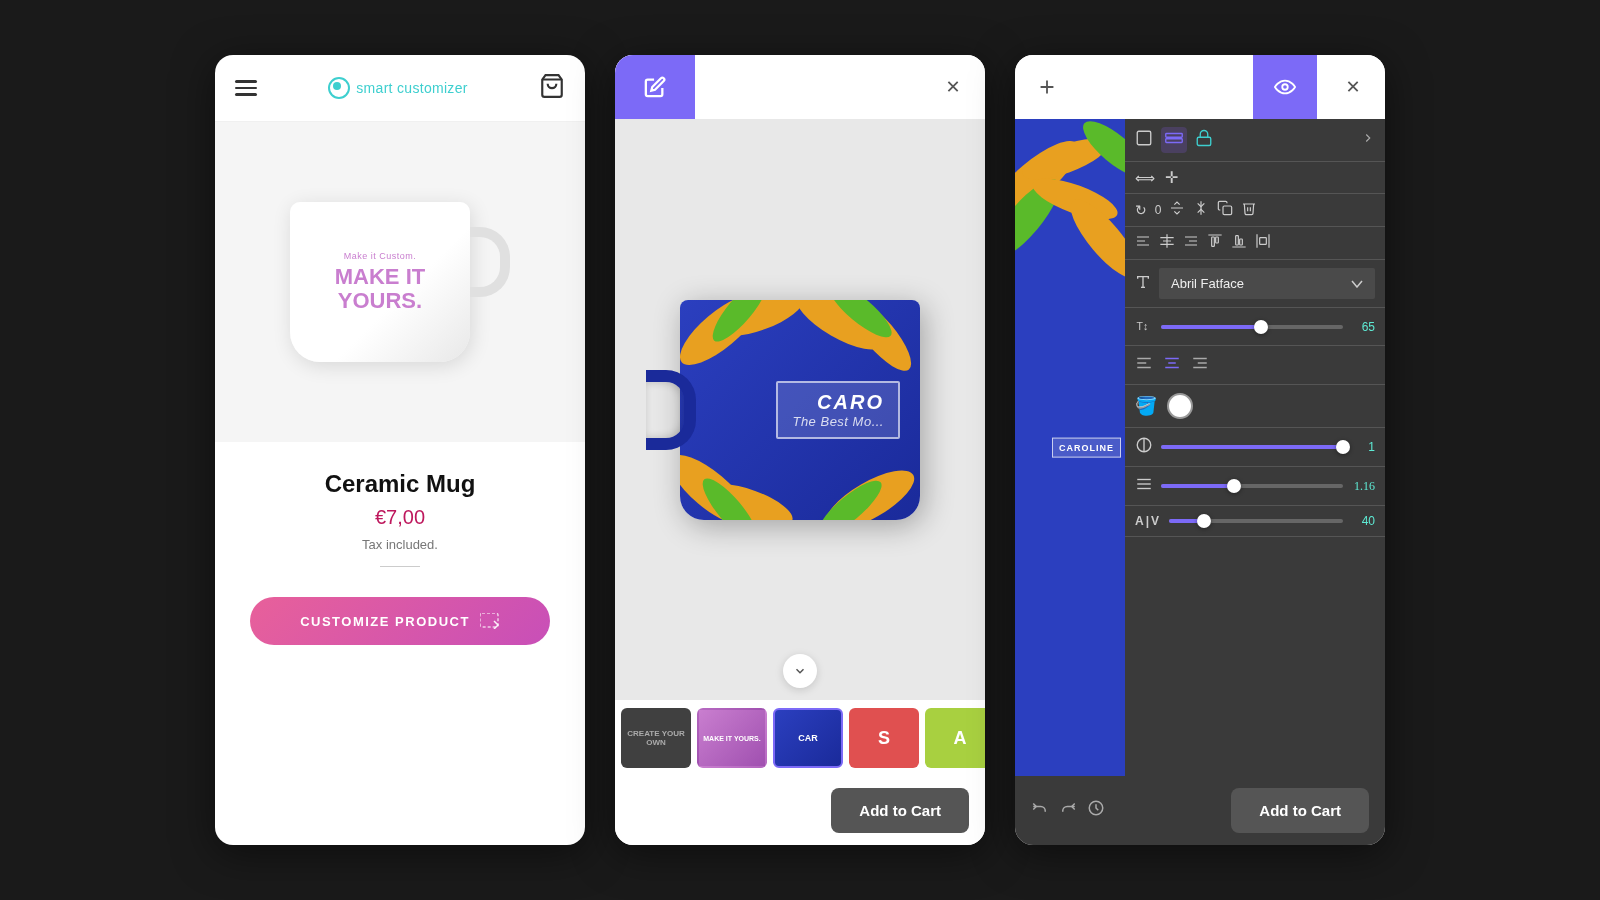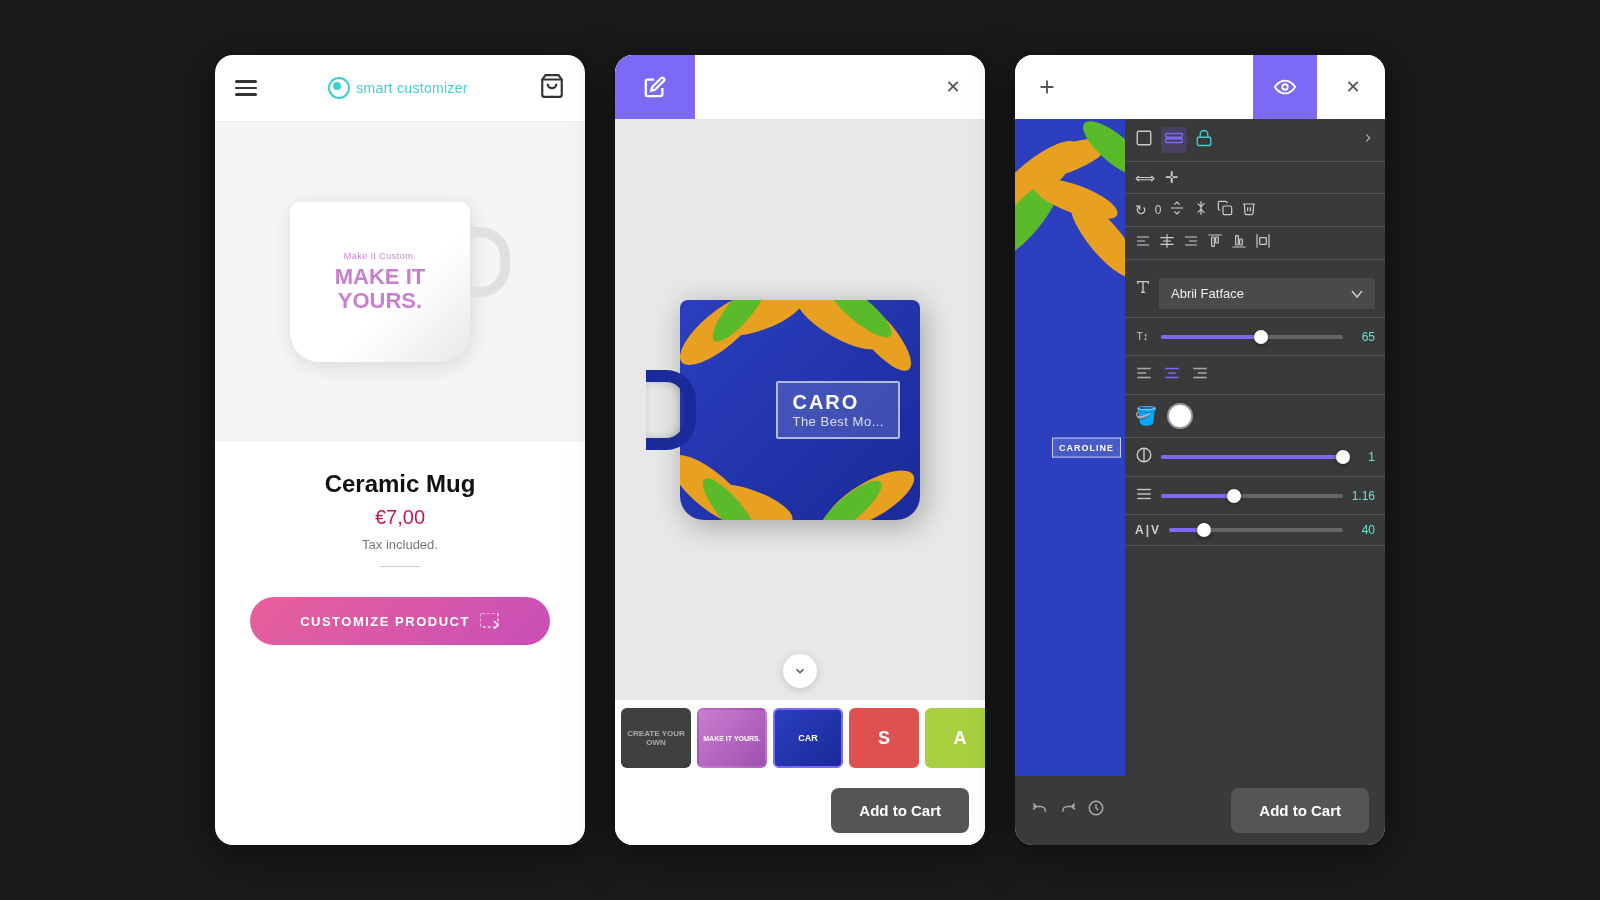--- a/index.html
+++ b/index.html
@@ -198,22 +198,23 @@
       box-shadow: 4px 6px 30px rgba(0,0,0,0.3);
     }
     .card2-mug-text-area {
       position: absolute;
       right: 20px;
       top: 50%;
       transform: translateY(-50%);
       background: rgba(255,255,255,0.15);
       border: 2px solid rgba(255,255,255,0.6);
       padding: 8px 14px;
-      text-align: left;
+      text-align: right;
       border-radius: 2px;
+      font-style: italic;
     }
     .card2-mug-name {
       font-size: 20px;
       font-weight: 900;
       color: #fff;
       letter-spacing: 2px;
     }
     .card2-mug-subtitle {
       font-size: 13px;
       color: rgba(255,255,255,0.8);
@@ -331,21 +332,20 @@
       background: #4a4a4a;
       border: none;
       border-radius: 2px;
       color: #eee;
       padding: 8px 12px;
       font-size: 13px;
       cursor: pointer;
       display: flex;
       align-items: center;
       justify-content: space-between;
-      margin-top: 10px;
     }
     .slider-container {
       flex: 1;
       display: flex;
       align-items: center;
       gap: 8px;
     }
     .slider-track {
       flex: 1;
       height: 4px;
@@ -728,21 +728,21 @@
         </div>
         <div class="slider-container">
           <div class="slider-track">
             <div class="slider-fill" style="width:100%;"></div>
             <div class="slider-thumb" style="left:100%;"></div>
           </div>
         </div>
         <span class="slider-value">1</span>
       </div>
 
-      <div style="padding:8px 10px; display:flex; align-items:center; gap:8px; border-bottom:1px solid #555;">
+      <div style="padding:8px 10px; display:flex; align-items:center; gap:8px; border-bottom:1px solid #555;font-family:Liberation Serif, serif;">
         <div style="color:#ccc; font-size:13px;">
           <svg width="18" height="18" viewBox="0 0 24 24" fill="none" stroke="currentColor" stroke-width="1.8">
               <line x1="3" y1="6" x2="21" y2="6"></line>
               <line x1="3" y1="12" x2="21" y2="12"></line>
               <line x1="3" y1="18" x2="21" y2="18"></line>
             </svg>
         </div>
         <div class="slider-container">
           <div class="slider-track">
             <div class="slider-fill" style="width:40%;"></div>

